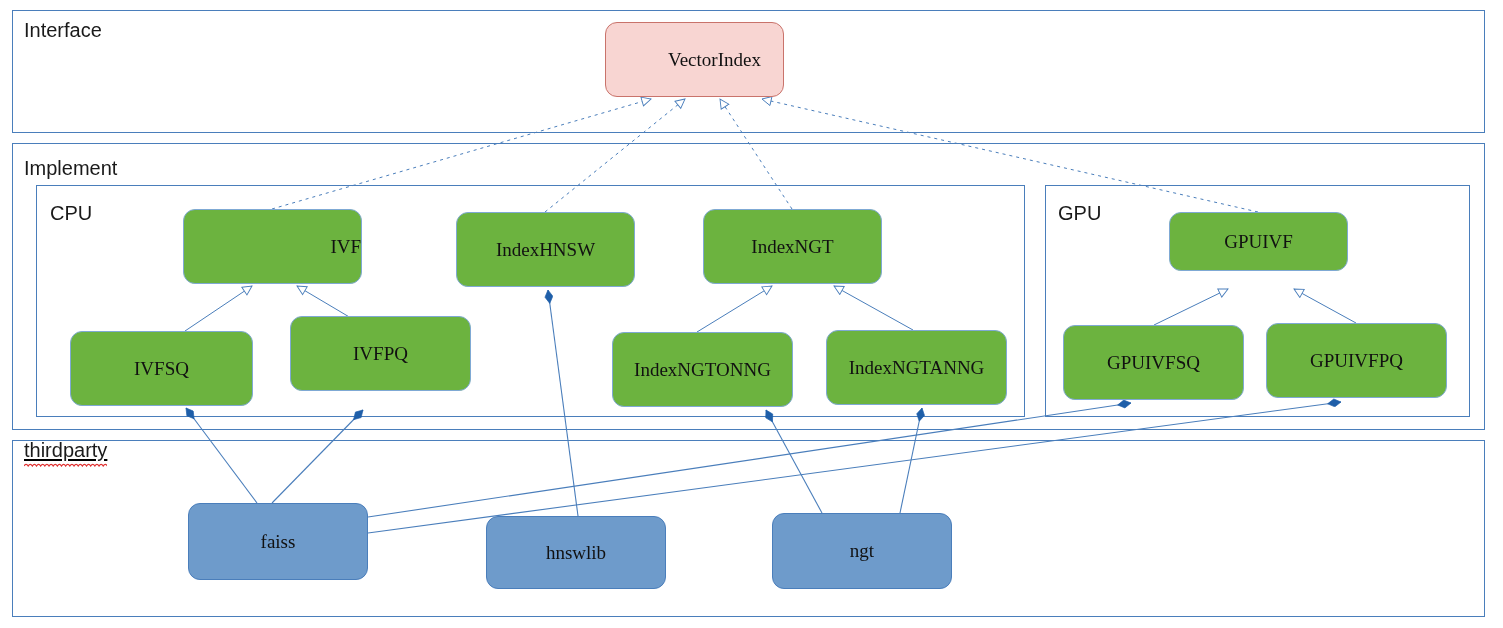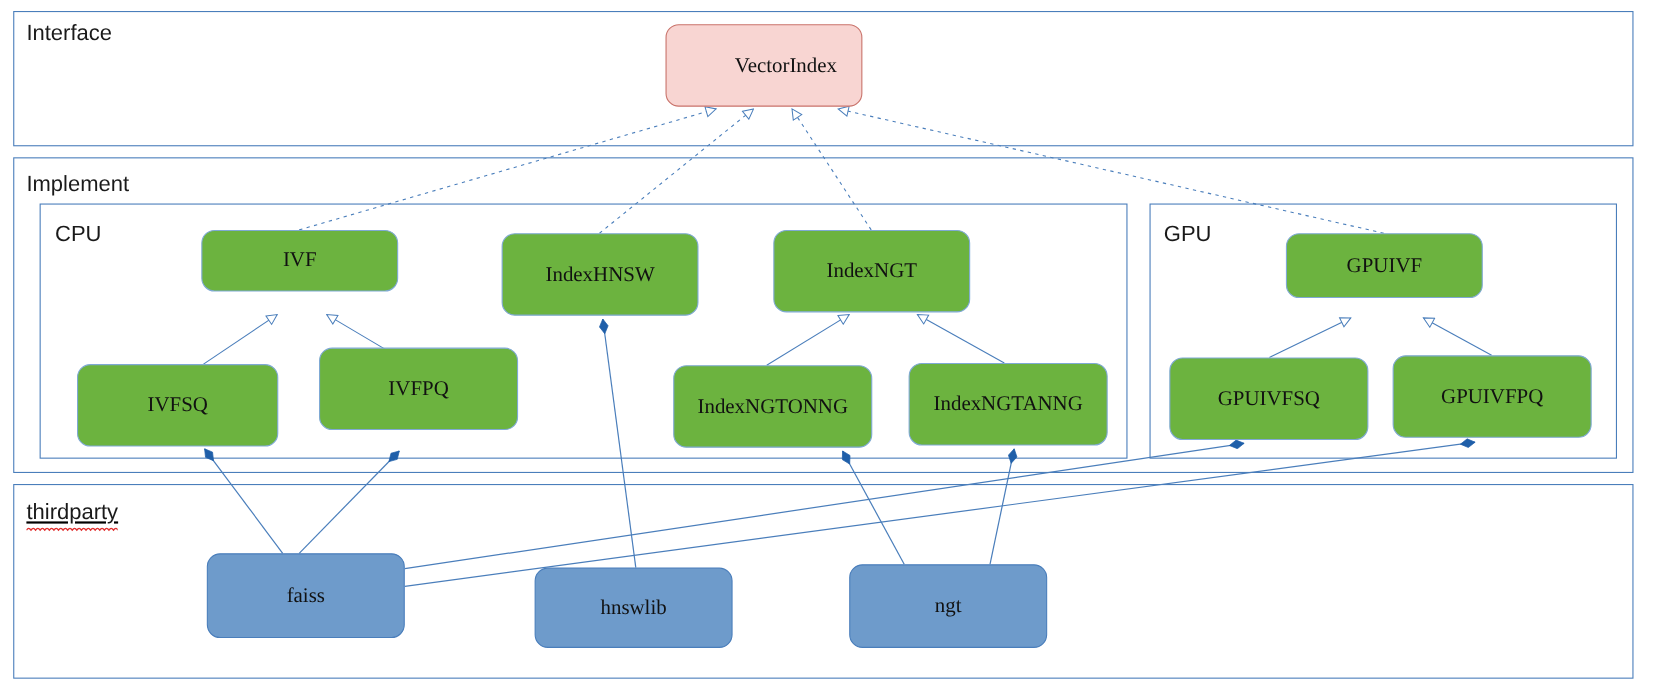--- a/index.html
+++ b/index.html
@@ -85,21 +85,21 @@
   <div id="containers">
       <div class="container-box" style="left: 12px; top: 10px; width: 1473px; height: 123px; border-color: rgb(74, 126, 187);"></div>
       <div class="container-label" style="left: 24px; top: 20px;">Interface</div>
       <div class="container-box" style="left: 12px; top: 143px; width: 1473px; height: 287px; border-color: rgb(74, 126, 187);"></div>
       <div class="container-label" style="left: 24px; top: 158px;">Implement</div>
       <div class="container-box" style="left: 36px; top: 185px; width: 989px; height: 232px; border-color: rgb(74, 126, 187);"></div>
       <div class="container-label" style="left: 50px; top: 203px;">CPU</div>
       <div class="container-box" style="left: 1045px; top: 185px; width: 425px; height: 232px; border-color: rgb(74, 126, 187);"></div>
       <div class="container-label" style="left: 1058px; top: 203px;">GPU</div>
       <div class="container-box" style="left: 12px; top: 440px; width: 1473px; height: 177px; border-color: rgb(74, 126, 187);"></div>
-      <div class="container-label spellcheck" style="left: 24px; top: 456px;">thirdparty<svg class="squiggle" viewBox="0 0 80 5" preserveAspectRatio="none">
+      <div class="container-label spellcheck" style="left: 24px; top: 440px;">thirdparty<svg class="squiggle" viewBox="0 0 80 5" preserveAspectRatio="none">
           <path d="M0,4 q2,-3.4 4,0 q2,-3.4 4,0 q2,-3.4 4,0 q2,-3.4 4,0 q2,-3.4 4,0 q2,-3.4 4,0 q2,-3.4 4,0 q2,-3.4 4,0 q2,-3.4 4,0 q2,-3.4 4,0 q2,-3.4 4,0 q2,-3.4 4,0 q2,-3.4 4,0 q2,-3.4 4,0 q2,-3.4 4,0 q2,-3.4 4,0 q2,-3.4 4,0 q2,-3.4 4,0 q2,-3.4 4,0 q2,-3.4 4,0 " fill="none" stroke="#E03030" stroke-width="1.2"></path>
         </svg></div>
     </div>
 
   <svg id="edge-layer" viewBox="0 0 1503 628">
     <defs>
       <marker id="hollow-tri" viewBox="0 0 12 12" refX="11" refY="6" markerWidth="11" markerHeight="11" orient="auto-start-reverse" markerUnits="userSpaceOnUse">
         <path d="M1,1 L11,6 L1,11 z" fill="#ffffff" stroke="#4A7EBB" stroke-width="1"></path>
       </marker>
       <marker id="filled-diamond" viewBox="0 0 16 10" refX="15" refY="5" markerWidth="15" markerHeight="9" orient="auto-start-reverse" markerUnits="userSpaceOnUse">
@@ -124,21 +124,21 @@
         <line x1="578" y1="516" x2="548" y2="290" stroke="#4A7EBB" stroke-width="1.1" marker-end="url(#filled-diamond)"></line>
         <line x1="822" y1="513" x2="766" y2="410" stroke="#4A7EBB" stroke-width="1.1" marker-end="url(#filled-diamond)"></line>
         <line x1="900" y1="513" x2="922" y2="408" stroke="#4A7EBB" stroke-width="1.1" marker-end="url(#filled-diamond)"></line>
       </g>
   </svg>
 
   <div id="nodes">
       <div class="node iface" style="left: 605px; top: 22px; width: 179px; height: 75px;">
         <span>VectorIndex</span>
       </div>
-      <div class="node impl" style="left: 183px; top: 209px; width: 179px; height: 56px;">
+      <div class="node impl" style="left: 183px; top: 209px; width: 179px; height: 75px; justify-content: flex-end;">
         <span>IVF</span>
       </div>
       <div class="node impl" style="left: 456px; top: 212px; width: 179px; height: 75px;">
         <span>IndexHNSW</span>
       </div>
       <div class="node impl" style="left: 703px; top: 209px; width: 179px; height: 75px;">
         <span>IndexNGT</span>
       </div>
       <div class="node impl" style="left: 1169px; top: 212px; width: 179px; height: 59px;">
         <span>GPUIVF</span>

